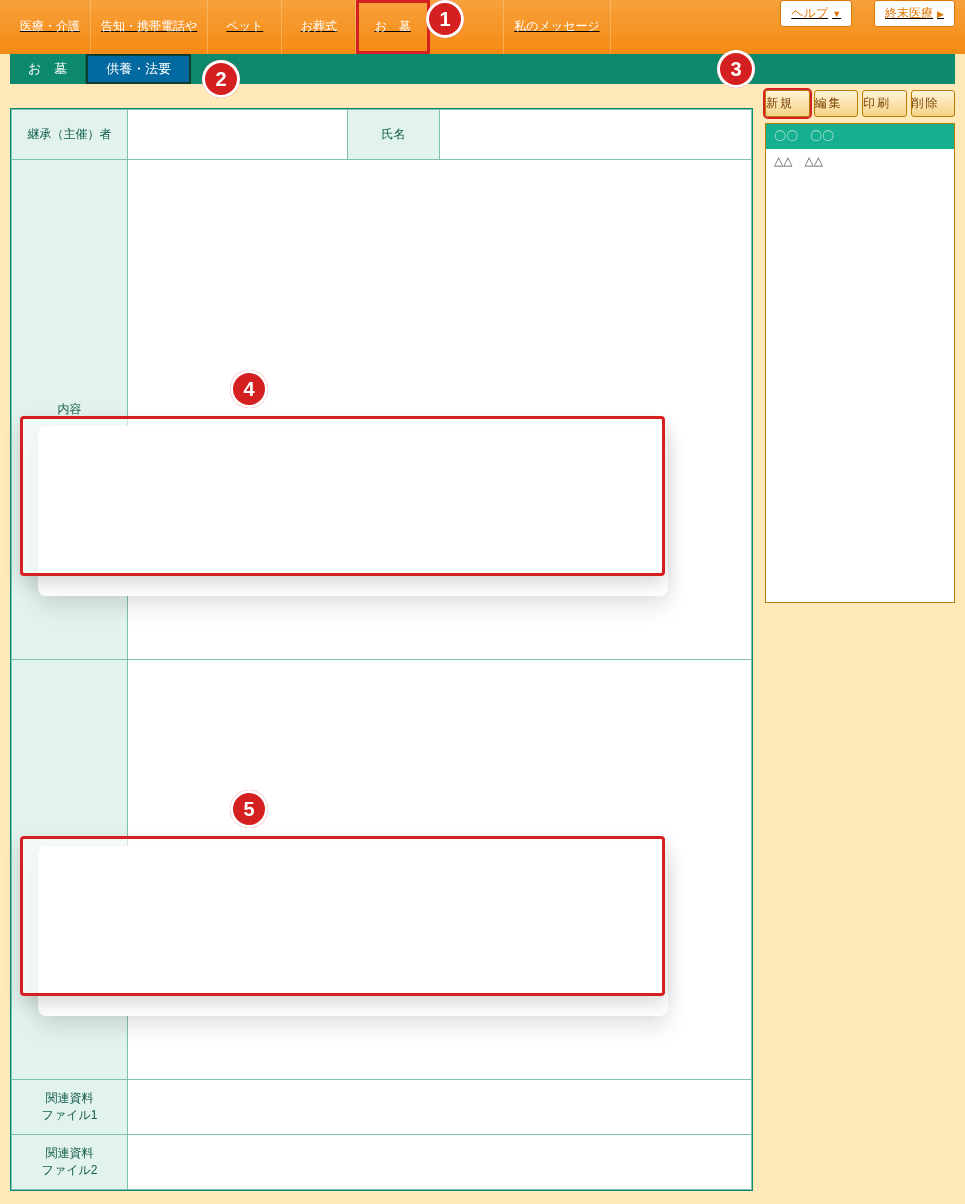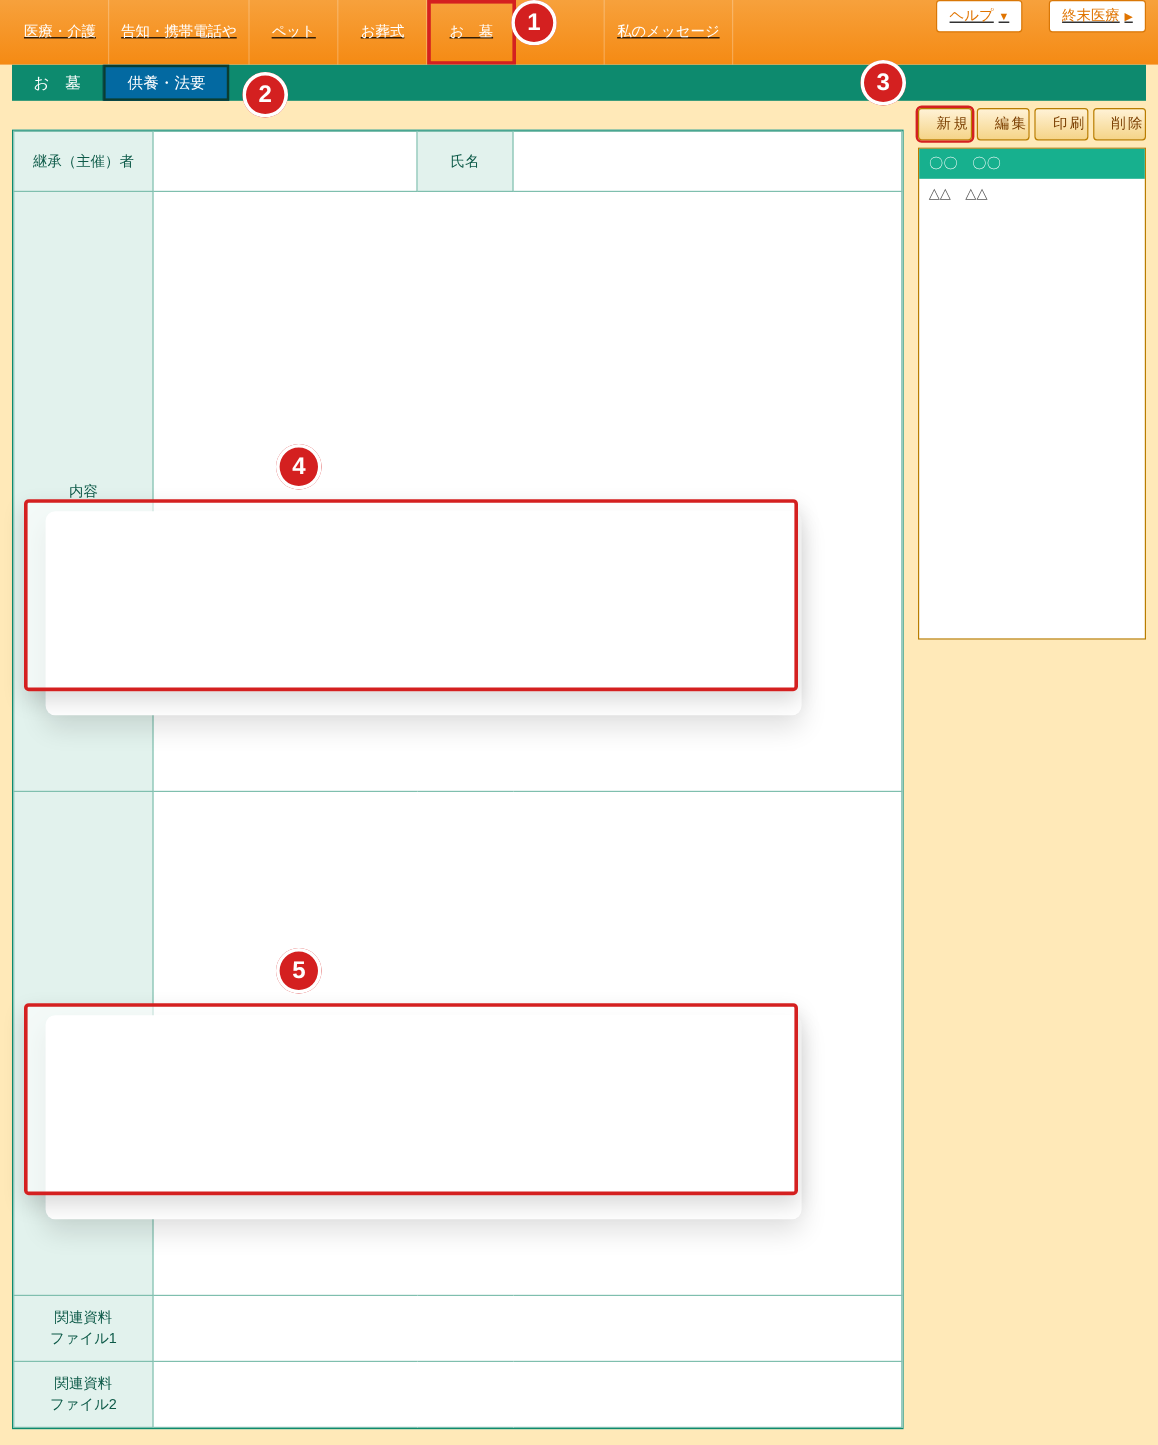--- a/index.html
+++ b/index.html
@@ -30,23 +30,23 @@
   table.form td { border:1px solid #7fbfae; padding:10px 12px; vertical-align:middle; }
   td.lbl { background:#e2f2ed; color:#0d5a48; width:116px; text-align:center; font-size:12px;}
   td.val { background:#fff; }
   .row-h50 td { height:50px; }
   .row-tall td { height:500px; }
   .row-tall2 td { height:420px; }
 
   
   .rightcol { width:190px; }
   .action-bar { display:flex; gap:4px; margin-bottom:6px; }
-  .abtn { flex:1; background:linear-gradient(#fff2d6,#f5d488); border:1px solid #b97d00; color:#7a3e00; font-size:12px; padding:4px 0; border-radius:3px; cursor:pointer; letter-spacing:2px; text-align:right;font-family:Liberation Mono, monospace;}
+  .abtn { flex:1; background:linear-gradient(#fff2d6,#f5d488); border:1px solid #b97d00; color:#7a3e00; font-size:12px; padding:4px 0; border-radius:3px; cursor:pointer; letter-spacing:2px; text-align:left;font-family:Liberation Mono, monospace;}
   .abtn.red { outline:2px solid #d42020; }
-  .listbox { background:#fff; border:1px solid #b97d00; height:410px; padding:0; }
+  .listbox { background:#fff; border:1px solid #b97d00; height:480px; padding:0; }
   .list-head { background:#17b08e; color:#fff; font-size:12px; padding:4px 8px; }
   .list-row { color:#555; font-size:12px; padding:4px 8px; }
 
   
   .badge { position:absolute; width:38px; height:38px; border-radius:50%; background:#d42020; color:#fff; font-weight:bold; font-size:20px; display:flex; align-items:center; justify-content:center; z-index:50; box-shadow:0 0 0 3px #fff inset;}
   .rel { position:relative; }
 
   
   .redbox { position:absolute; border:3px solid #d42020; background:rgba(255,255,255,.6); box-shadow:0 8px 18px rgba(0,0,0,.15); border-radius:4px;}
   .shadowbox { position:absolute; background:#fff; border-radius:8px; box-shadow:0 10px 22px rgba(0,0,0,.12); }
@@ -85,21 +85,21 @@
 
   <div class="layout">
 
     <div class="main rel">
       <div class="card">
         <table class="form">
           <tbody>
               <tr class="row-h50">
             <td class="lbl">継承（主催）者</td>
             <td class="val" style="width:220px;"></td>
-            <td class="lbl" style="width:80px;">氏名</td>
+            <td class="lbl" style="width:92px;">氏名</td>
             <td class="val"></td>
           </tr>
           <tr class="row-tall">
             <td class="lbl">内容</td>
             <td class="val" colspan="3"></td>
           </tr>
           <tr class="row-tall2">
             <td class="lbl">メモ</td>
             <td class="val" colspan="3"></td>
           </tr>

